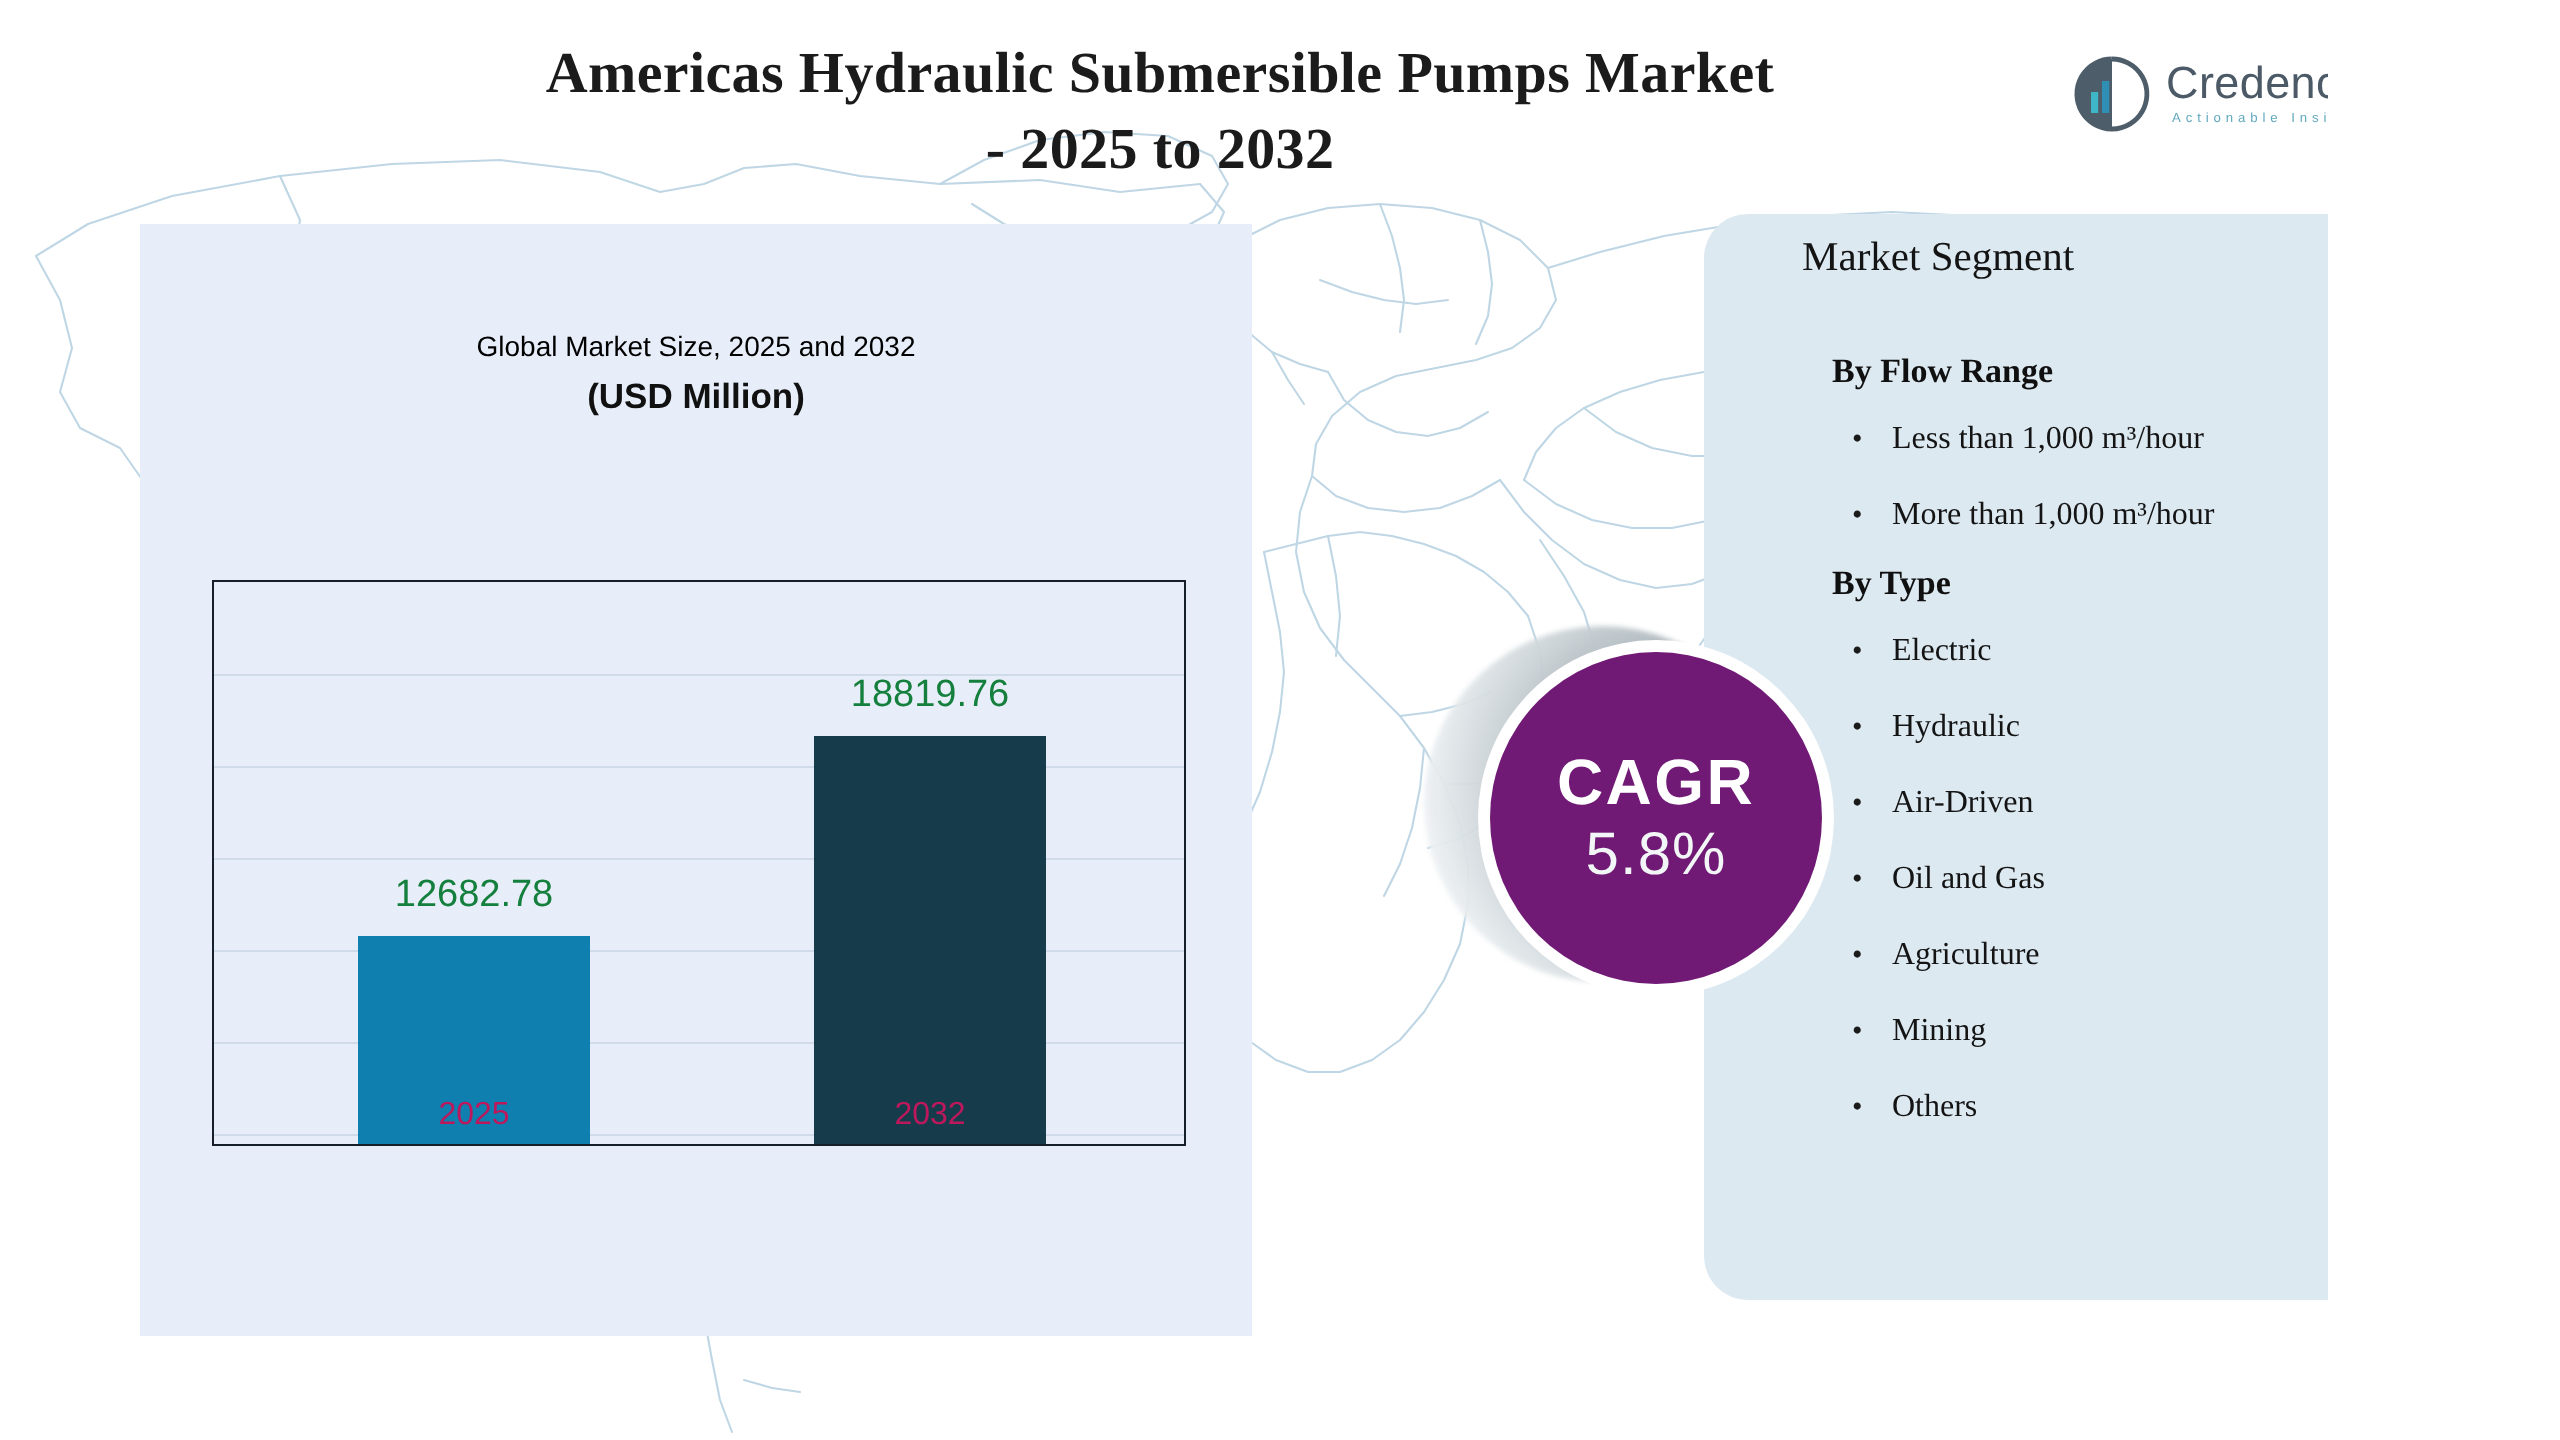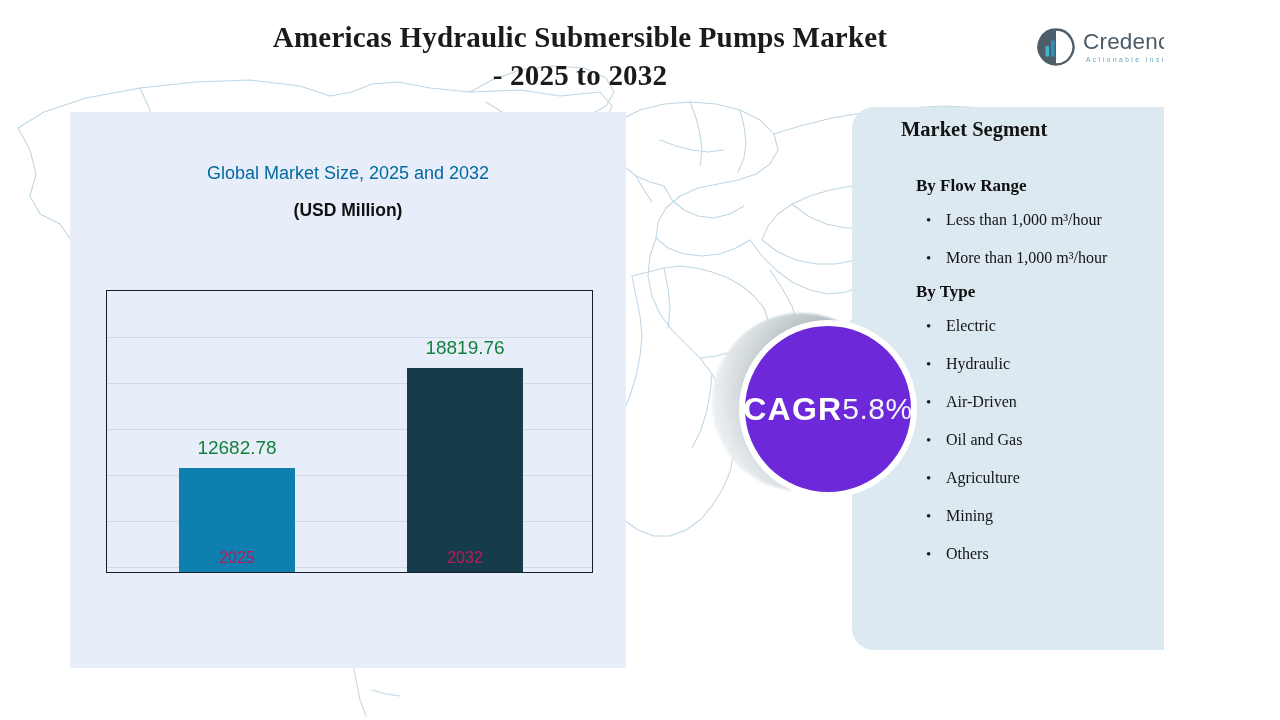--- a/index.html
+++ b/index.html
@@ -110,33 +110,32 @@
     z-index: 2;
   }
   #chart-heading {
     position: absolute;
     left: 0; top: 49px;
     width: 100%;
     text-align: center;
   }
   #chart-heading .ch-l1 {
     font-family: "Liberation Sans", sans-serif;
-    font-size: 18px;
+    font-size: 14px;
     line-height: 24px;
-    color: #0369a1;
+    color: #000000;
     white-space: nowrap;
   }
   #chart-heading .ch-l2 {
     font-family: "Liberation Sans", sans-serif;
     font-weight: bold;
     font-size: 17.5px;
     line-height: 26px;
     color: #111111;
     white-space: nowrap;
-    margin-top: 12px;
   }
 
   #plot {
     position: absolute;
     left: 36px;
     top: 178px;
     width: 487px;
     height: 283px;
     border: 1.4px solid #16202b;
     background: transparent;
@@ -179,21 +178,21 @@
     height: 543px;
     background: #DCE9F1;
     border-radius: 22px;
     z-index: 2;
   }
   #seg-title {
     position: absolute;
     left: 49px;
     top: 11px;
     font-family: "Liberation Serif", serif;
-    font-weight: bold;
+    font-weight: normal;
     font-size: 20.5px;
     color: #141414;
     white-space: nowrap;
   }
   #seg-body {
     position: absolute;
     left: 64px;
     top: 64px;
     width: 320px;
   }
@@ -247,23 +246,23 @@
     left: 27px; top: 7px;
     width: 178px; height: 178px;
     border-radius: 50%;
     background: #ffffff;
   }
   #cagr-circle {
     position: absolute;
     left: 33px; top: 13px;
     width: 166px; height: 166px;
     border-radius: 50%;
-    background: #6d28d9;
+    background: #701a75;
     display: flex;
-    flex-direction: row;
+    flex-direction: column;
     align-items: center;
     justify-content: center;
     text-align: center;
   }
   #cagr-label {
     font-family: "Liberation Sans", sans-serif;
     font-weight: bold;
     font-size: 32px;
     line-height: 38px;
     color: #ffffff;

